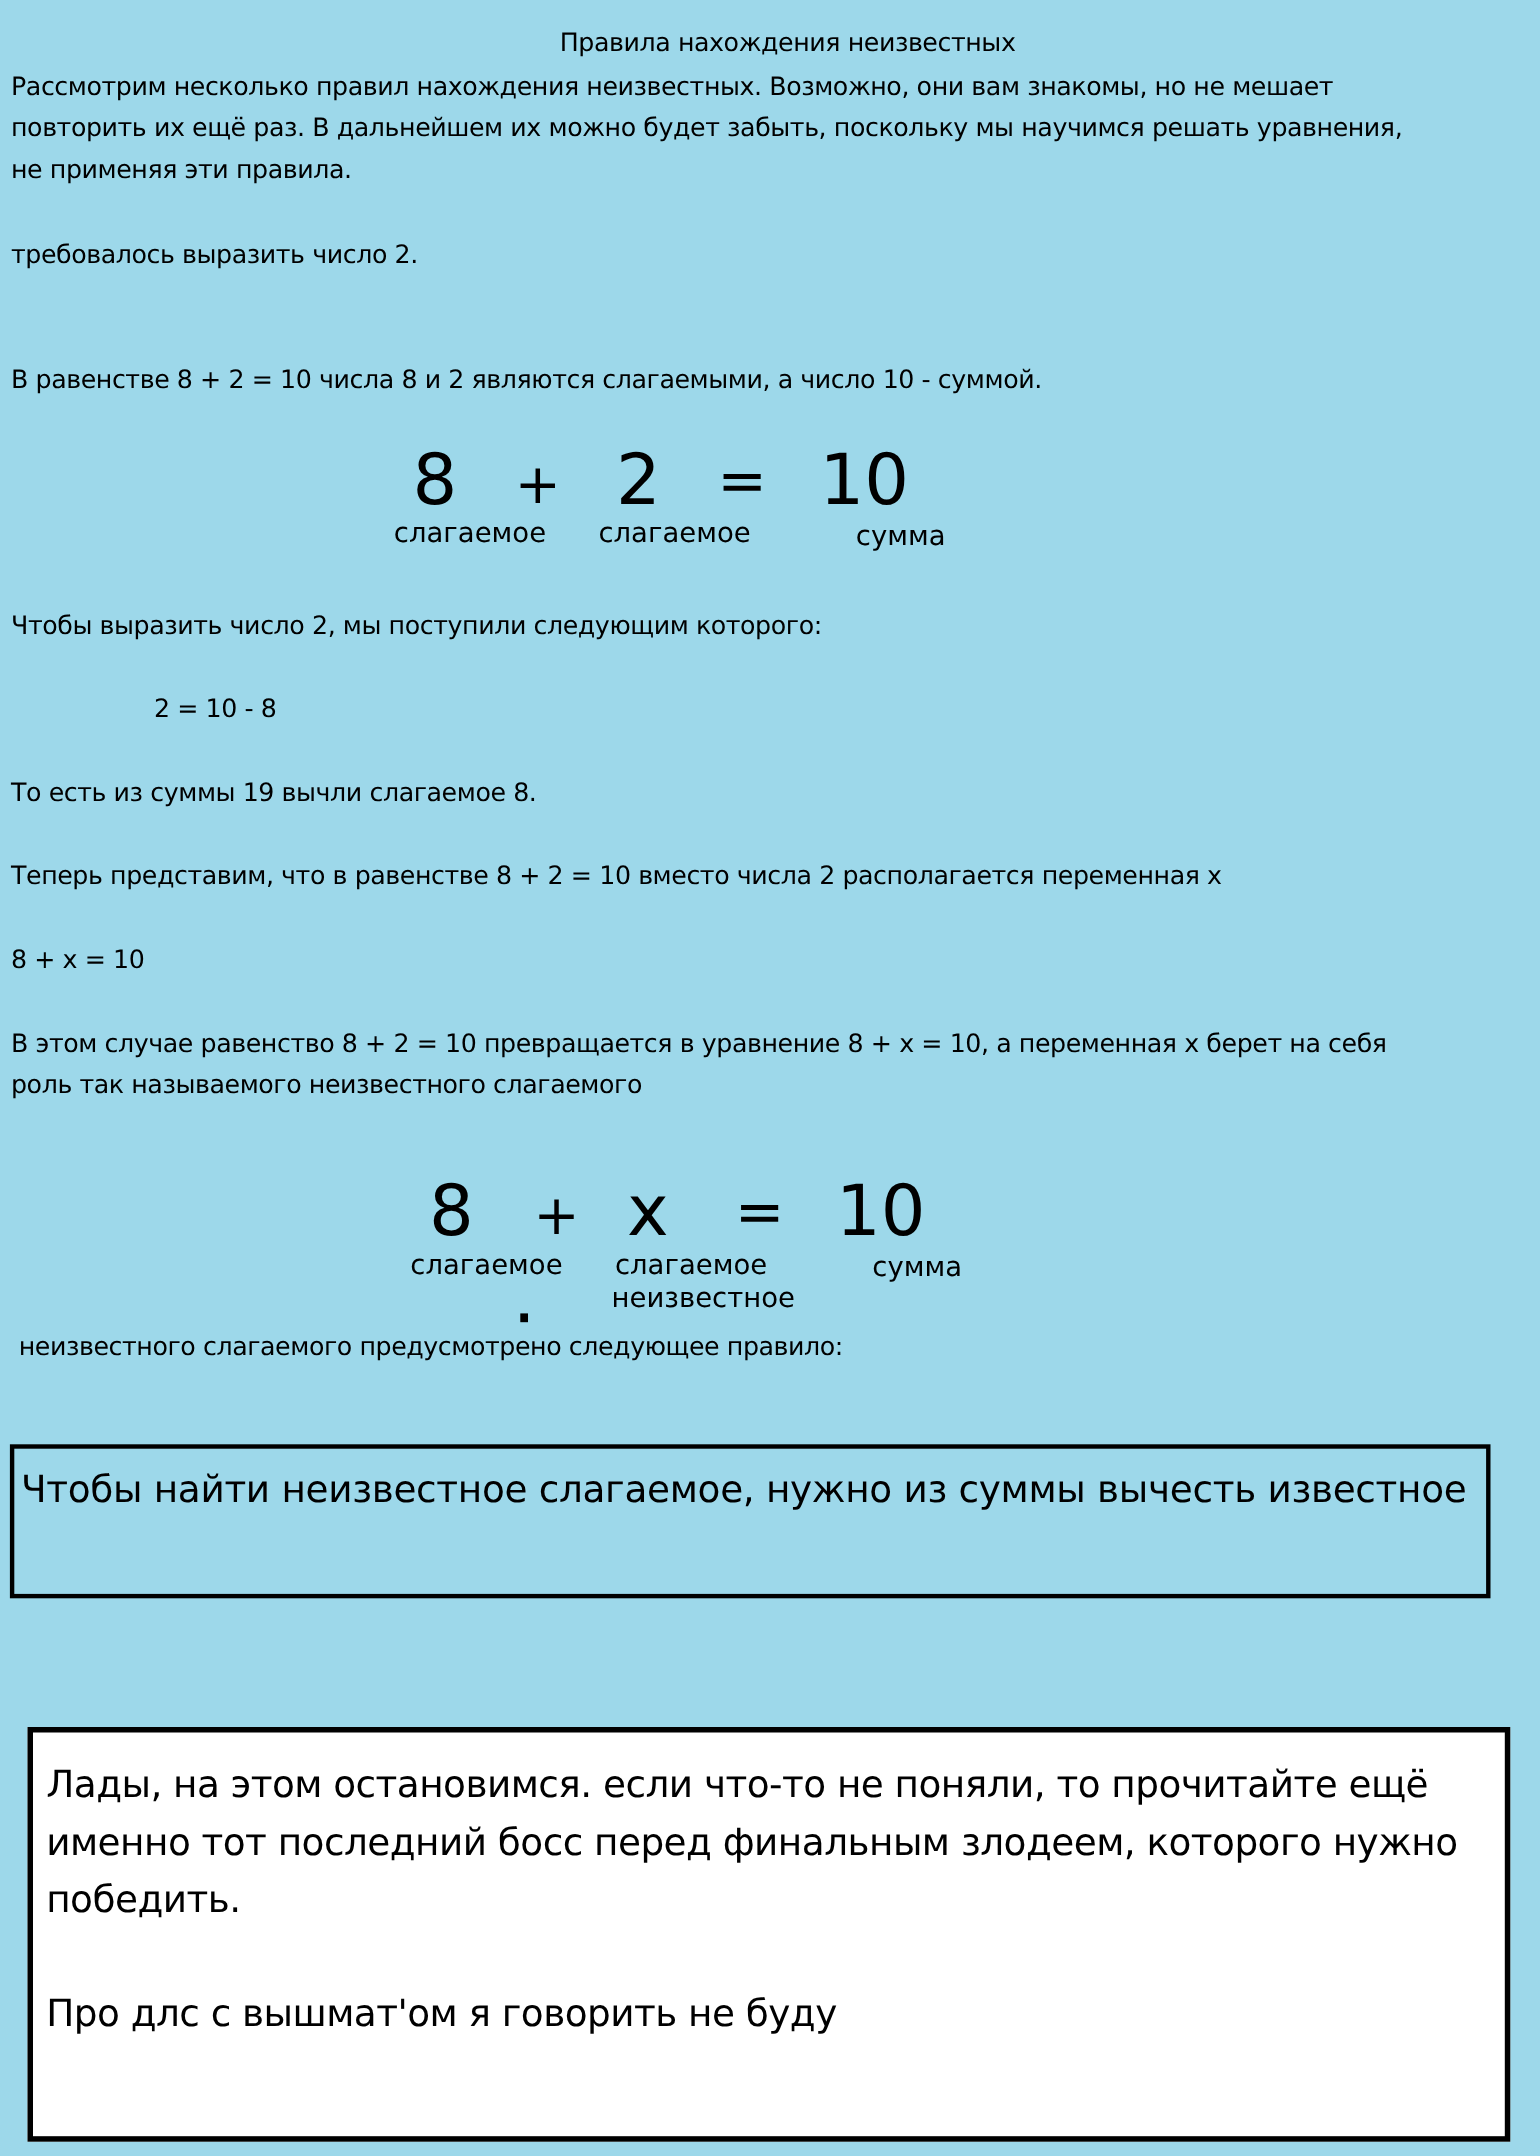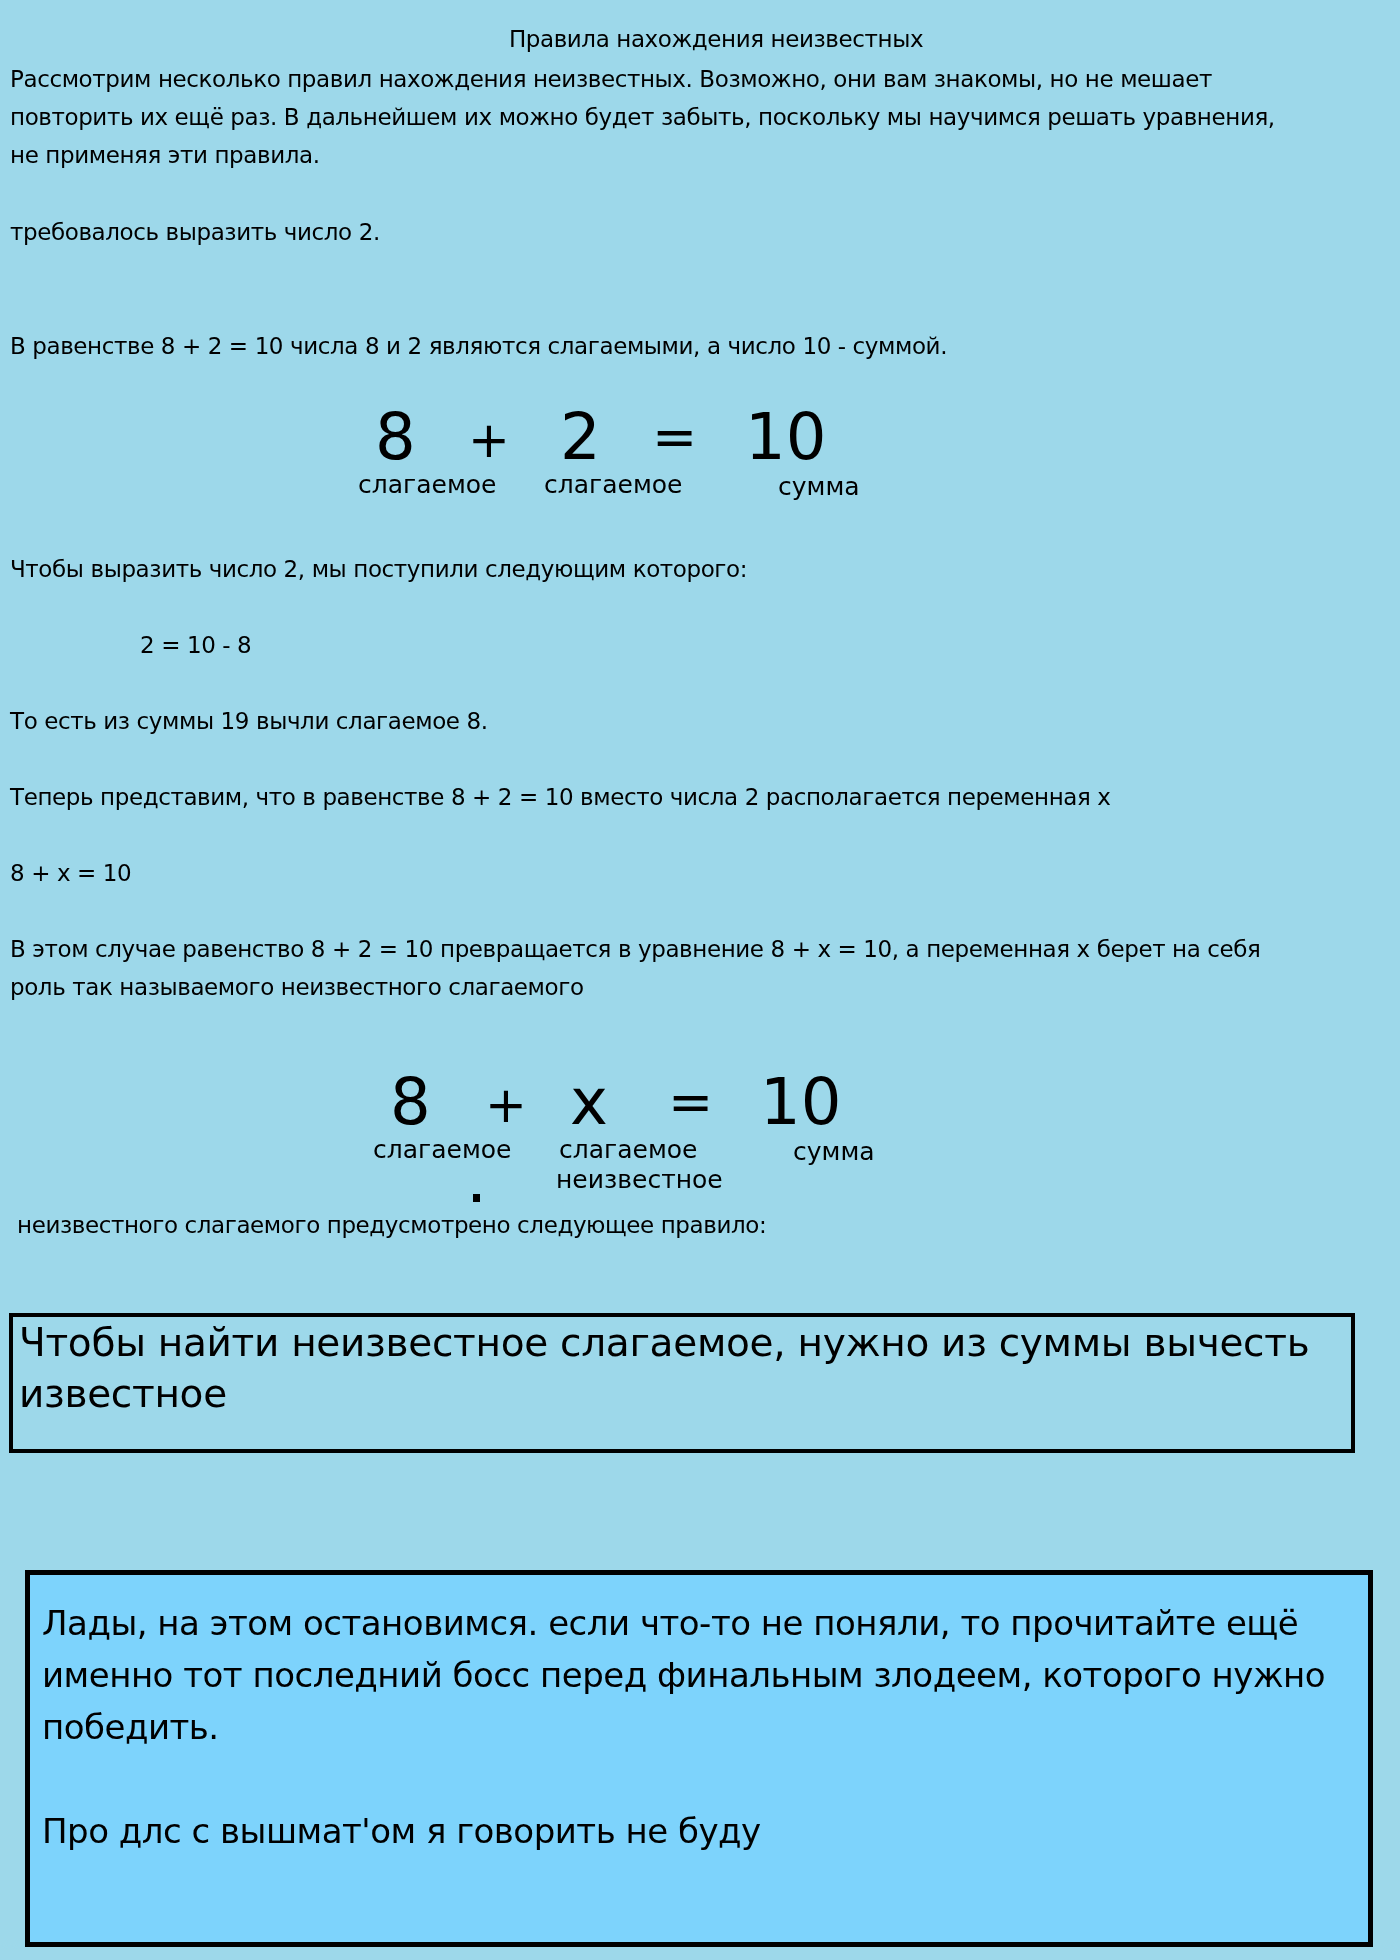--- a/index.html
+++ b/index.html
@@ -12,24 +12,24 @@
   }
   .t { position: absolute; white-space: nowrap; font-size: 23px; letter-spacing: -0.4px; }
   .title { left: 0; width: 1432px; text-align: center; top: 26px; }
   .p { left: 10px; line-height: 38px; }
   .big { position: absolute; font-size: 64px; line-height: 1; }
   .lbl { position: absolute; font-size: 25px; white-space: nowrap; text-align: center; margin-left: 40px; }
   .box1 {
     position: absolute; left: 9px; top: 1313px; width: 1338px; height: 132px;
     border: 4px solid #000; box-sizing: content-box;
   }
-  .box1 .in { position: absolute; left: 6px; top: 0; font-size: 39px; line-height: 51px; letter-spacing: -0.3px; }
+  .box1 .in { position: absolute; left: 6px; top: 12px; font-size: 34px; line-height: 51px; letter-spacing: -0.3px; }
   .box2 {
     position: absolute; left: 25px; top: 1570px; width: 1338px; height: 367px;
-    border: 5px solid #000; background: #7dd3fc;
+    border: 5px solid #000; background: #ffffff;
   }
   .box2 .in { position: absolute; left: 12px; top: 22px; font-size: 34px; line-height: 52px; letter-spacing: -0.5px; white-space: nowrap; }
   .dot { position: absolute; left: 473px; top: 1194px; width: 7px; height: 8px; background: #000; }
 </style>
 </head>
 <body>
 
 <div class="t title">Правила нахождения неизвестных</div>
 
 <div class="t p" style="top:60px">

